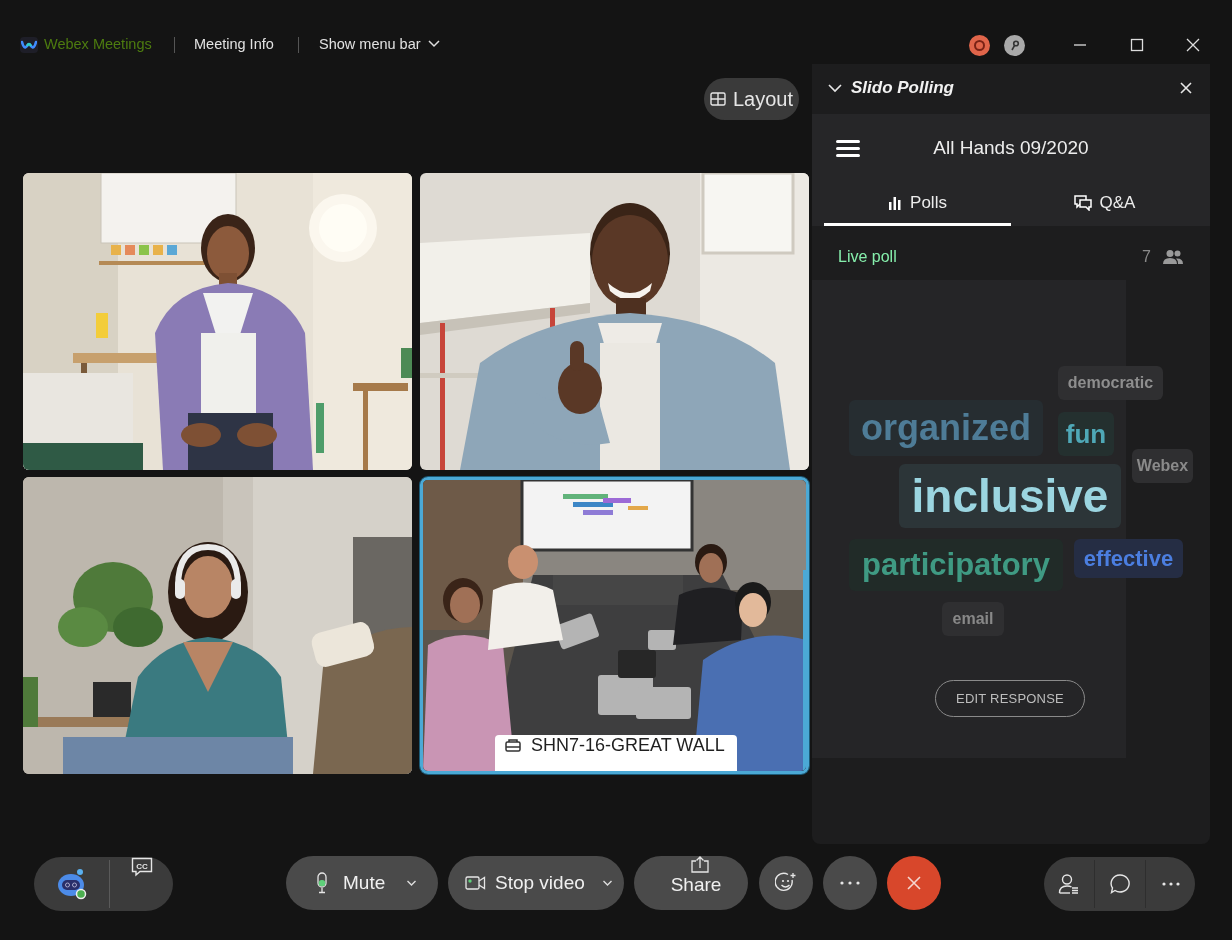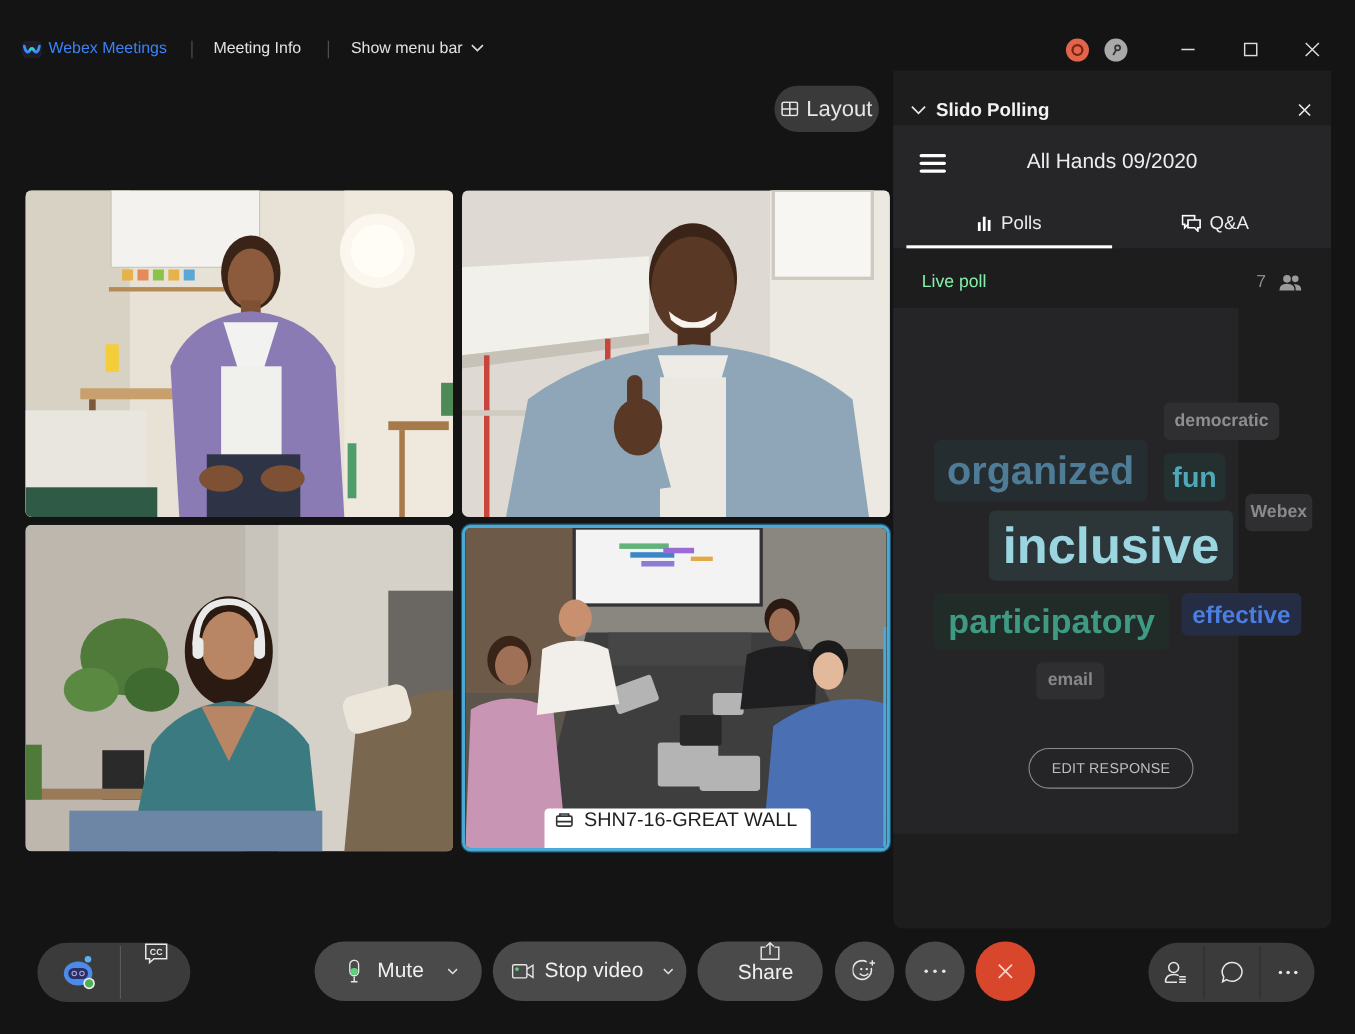--- a/index.html
+++ b/index.html
@@ -2,21 +2,21 @@
 <html><head>
 <meta charset="utf-8">
 <style>
   * { box-sizing: border-box; margin: 0; padding: 0; }
   html, body { width: 1232px; height: 940px; background: #141414; overflow: hidden; }
   body { font-family: "Liberation Sans", "DejaVu Sans", sans-serif; color: #e6e6e6; position: relative; }
 
   
   .titlebar { position: absolute; left: 0; top: 26px; height: 38px; width: 1232px; display: flex; align-items: center; }
   .app-logo { position: absolute; left: 20px; top: 11px; width: 18px; height: 16px; border-radius: 4px; background: #1e1e28; display: flex; align-items: center; justify-content: center; }
-  .app-name { position: absolute; left: 44px; top: 10px; font-size: 14.5px; color: #3b82f6; }
+  .app-name { position: absolute; left: 44px; top: 10px; font-size: 14.5px; color: #4d7c0f; }
   .sep { position: absolute; top: 11px; width: 1px; height: 16px; background: #555; }
   .meeting-info { position: absolute; left: 194px; top: 10px; font-size: 14.5px; color: #e2e2e2; cursor: pointer; }
   .menubar { position: absolute; left: 319px; top: 10px; font-size: 14.5px; color: #e2e2e2; display: flex; align-items: center; gap: 6px; cursor: pointer; }
   .rec-dot { position: absolute; left: 969px; top: 9px; width: 21px; height: 21px; border-radius: 50%; background: #e0654a; display: flex; align-items: center; justify-content: center; }
   .rec-dot::after { content: ""; width: 7px; height: 7px; border-radius: 50%; border: 2px solid #7a2215; }
   .key-dot { position: absolute; left: 1004px; top: 9px; width: 21px; height: 21px; border-radius: 50%; background: #a9a9a9; display: flex; align-items: center; justify-content: center; }
   .win-btn { position: absolute; top: 4px; width: 32px; height: 30px; display: flex; align-items: center; justify-content: center; cursor: pointer; }
 
   
   .layout-btn { position: absolute; left: 704px; top: 78px; width: 95px; height: 42px; border-radius: 21px; background: #3a3a3a; display: flex; align-items: center; justify-content: center; gap: 7px; font-size: 20px; color: #e6e6e6; cursor: pointer; }
@@ -25,21 +25,21 @@
   .tile { position: absolute; border-radius: 6px; overflow: hidden; }
   .tile svg { display: block; }
   .tile-1 { left: 23px; top: 173px; width: 389px; height: 297px; }
   .tile-2 { left: 420px; top: 173px; width: 389px; height: 297px; }
   .tile-3 { left: 23px; top: 477px; width: 389px; height: 297px; }
   .tile-4 { left: 420px; top: 477px; width: 389px; height: 297px; border: 3px solid #4ba9d6; border-radius: 8px; box-shadow: 0 0 0 1px #1c5b78; }
   .name-tag { position: absolute; left: 72px; bottom: 0px; height: 36px; padding: 0 12px 16px 10px; background: #ffffff; border-radius: 4px 4px 0 0; display: flex; align-items: center; gap: 10px; font-size: 18px; color: #1f1f1f; }
 
   
   .panel { position: absolute; left: 812px; top: 64px; width: 398px; height: 780px; background: #1d1d1e; border-radius: 0 0 8px 8px; }
-  .panel-header { position: absolute; left: 0; top: 12px; width: 398px; height: 50px; display: flex; align-items: center; }
+  .panel-header { position: absolute; left: 0; top: 0; width: 398px; height: 50px; display: flex; align-items: center; font-style: italic; }
   .panel-title { position: absolute; left: 39px; top: 14px; font-size: 17px; font-weight: bold; color: #f2f2f2; }
   .collapse-btn { position: absolute; left: 14px; top: 15px; width: 18px; height: 18px; cursor: pointer; }
   .panel-close { position: absolute; left: 364px; top: 14px; width: 20px; height: 20px; cursor: pointer; }
   .slido-top { position: absolute; left: 0; top: 50px; width: 398px; height: 112px; background: #262628; }
   .hamburger { position: absolute; left: 24px; top: 26px; width: 24px; height: 18px; cursor: pointer; }
   .hamburger span { display: block; height: 3px; background: #fff; border-radius: 2px; margin-bottom: 4px; }
   .event-title { position: absolute; left: 0; width: 398px; top: 23px; text-align: center; font-size: 19px; color: #ededed; }
   .tabs { position: absolute; left: 12px; top: 66px; width: 374px; height: 46px; display: flex; }
   .tab { flex: 1; display: flex; align-items: center; justify-content: center; gap: 8px; font-size: 17px; color: #ececec; position: relative; cursor: pointer; }
   .tab.active::after { content: ""; position: absolute; left: 0; right: 0; bottom: 0; height: 3px; background: #ffffff; }

